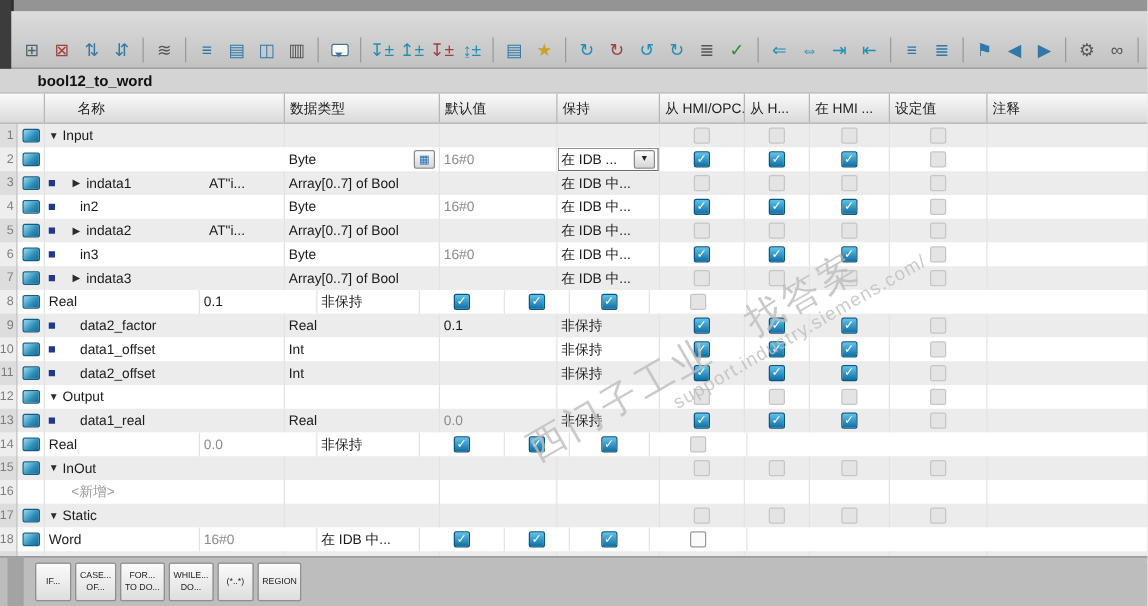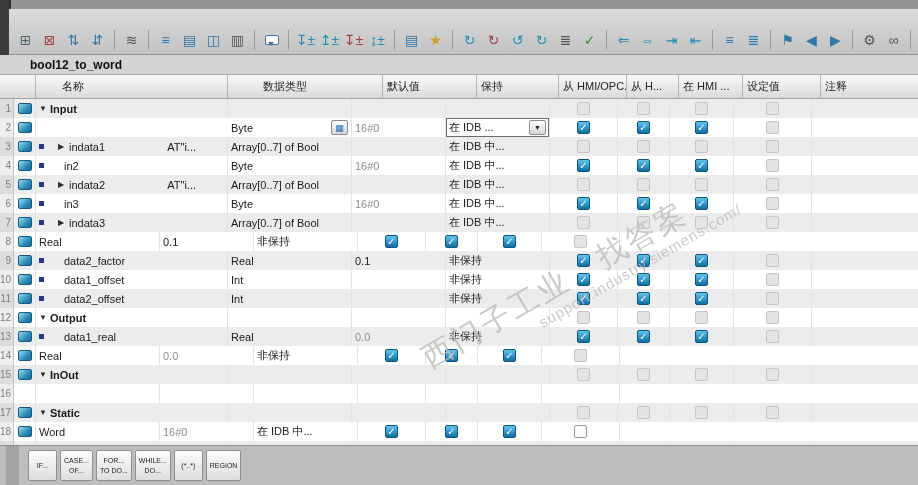--- a/index.html
+++ b/index.html
@@ -54,21 +54,21 @@
     background: linear-gradient(#fafafa, #dadada);
     border-bottom: 1px solid #a3a3a3;
     font-size: 11px; color: #222;
   }
   .gh-cell {
     display: flex; align-items: center; padding-left: 4px;
     border-right: 1px solid #b6b6b6; white-space: nowrap; overflow: hidden;
   }
   .gh-blank { width: 36px; }
   .gh-name { width: 192px; padding-left: 26px; }
-  .gh-type { width: 124px; margin-left: 31px; }
+  .gh-type { width: 124px; }
   .gh-def { width: 94px; }
   .gh-ret { width: 82px; }
   .gh-h1 { width: 68px; }
   .gh-h2 { width: 52px; text-align: right; }
   .gh-h3 { width: 64px; }
   .gh-set { width: 78px; }
   .gh-com { flex: 1; border-right: none; }
   
   #tbody { height: 352px; overflow: hidden; position: relative; }
   .trow { display: flex; height: 19px; align-items: stretch; }
@@ -79,37 +79,37 @@
     border-right: 1px solid #e3e3e3; white-space: nowrap; overflow: hidden;
   }
   .c-num { width: 14px; justify-content: flex-end; padding-right: 2px;
            color: #7d7d7d; font-size: 10px; background: rgba(90,90,90,.10);
            border-right: 1px solid #c4c4c4; }
   .c-icon { width: 22px; justify-content: center; }
   .c-name { width: 192px; position: relative; }
   .c-name.edit { background: #fff; box-shadow: inset 0 0 0 1px #6e6e6e; margin-top: 40px; }
   .c-type { width: 124px; }
   .c-def  { width: 94px; }
-  .c-ret  { width: 104px; }
+  .c-ret  { width: 82px; }
   .c-ret.edit { background: #fff; box-shadow: inset 0 0 0 1px #6e6e6e; }
   .c-h1 { width: 68px; justify-content: center; }
   .c-h2 { width: 52px; justify-content: center; }
   .c-h3 { width: 64px; justify-content: center; }
   .c-set { width: 78px; justify-content: center; }
   .c-com { flex: 1; border-right: none; }
   .var-icon {
     width: 14px; height: 11px; border-radius: 2px;
     background: linear-gradient(135deg, #9adcf0 0%, #2b8cb8 60%, #1a6a94 100%);
     border: 1px solid #135d84;
   }
   .var-dot { width: 5px; height: 5px; background: #20398f; margin-right: 2px; flex: none; }
   .spacer18 { display: inline-block; width: 18px; flex: none; }
   .spacer12 { display: inline-block; width: 12px; flex: none; }
   .expander { font-size: 8px; color: #2c2c2c; width: 11px; flex: none; }
-  .sec-name { font-weight: bold; }
+  .sec-name { font-weight: normal; }
   .add-name { color: #9a9a9a; }
   .at-suffix { margin-left: auto; margin-right: 28px; }
   .muted { color: #8b8b8b; }
   .cell-btn {
     margin-left: auto; width: 17px; height: 15px; flex: none;
     background: linear-gradient(#fdfdfd, #d6d6d6);
     border: 1px solid #8a8a8a; border-radius: 2px;
     display: flex; align-items: center; justify-content: center;
   }
   .cell-btn.type-btn { font-size: 9px; color: #2b6fb3; }
@@ -742,20 +742,24 @@
           <div class="cb cb-dis"></div>
         </div>
         <div class="tcell c-set">
           <div class="cb cb-dis"></div>
         </div>
         <div class="tcell c-com"></div>
       </div>
       <div class="trow even">
         <div class="tcell c-num">16</div>
         <div class="tcell c-icon"></div>
+        <div class="tcell c-name">
+          <span class="spacer18"></span>
+          <span class="add-name">&lt;新增&gt;</span>
+        </div>
         <div class="tcell c-type"></div>
         <div class="tcell c-def"></div>
         <div class="tcell c-ret"></div>
         <div class="tcell c-h1"></div>
         <div class="tcell c-h2"></div>
         <div class="tcell c-h3"></div>
         <div class="tcell c-set"></div>
         <div class="tcell c-com"></div>
       </div>
       <div class="trow odd">

